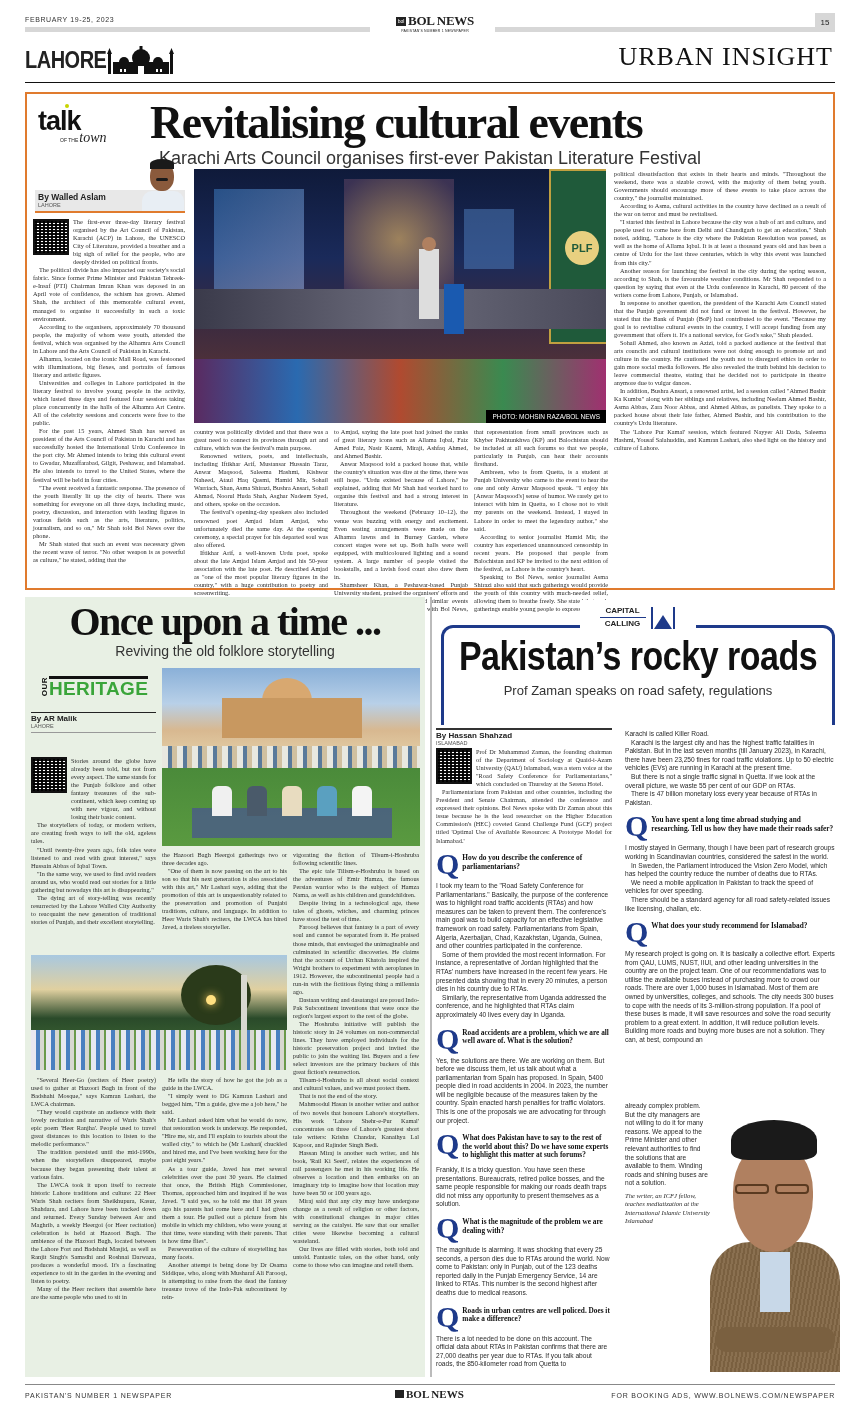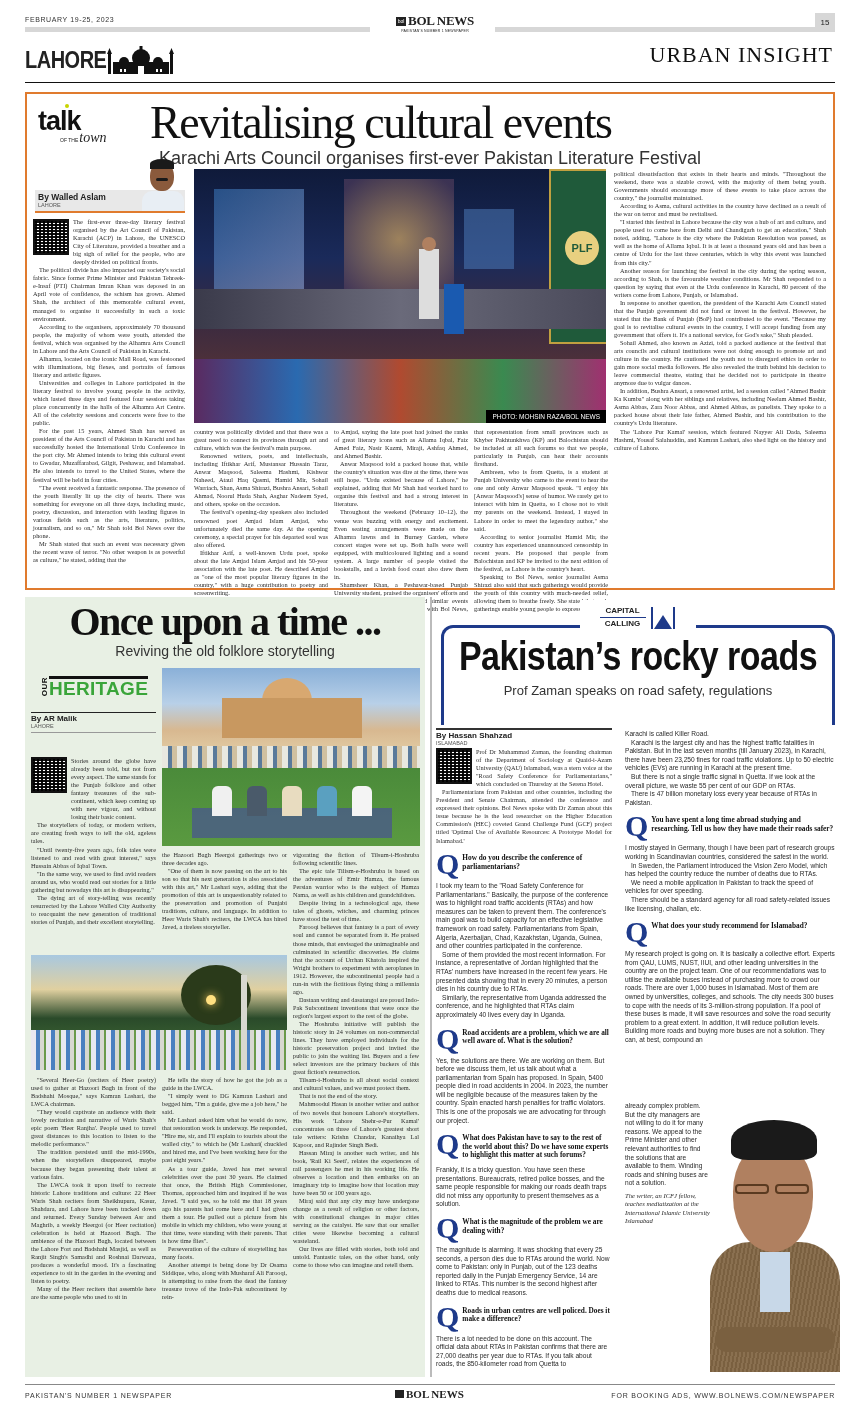--- a/index.html
+++ b/index.html
@@ -53,35 +53,35 @@
     </g>
     <g fill="#fff">
         <rect x="32" y="22" width="6" height="8"></rect>
         <rect x="14" y="25" width="2" height="3"></rect>
         <rect x="18" y="25" width="2" height="3"></rect>
         <rect x="50" y="25" width="2" height="3"></rect>
         <rect x="54" y="25" width="2" height="3"></rect>
       </g>
   </svg>
 </div>
-<div class="abs" style="right:26px;top:42px;font-family:'Liberation Serif',serif;font-size:22px;letter-spacing:1px;color:#111">URBAN INSIGHT</div>
+<div class="abs" style="right:26px;top:42px;font-family:'Liberation Serif',serif;font-size:26px;letter-spacing:1px;color:#111">URBAN INSIGHT</div>
 <div class="abs" style="left:25px;top:82px;width:810px;height:1px;background:#111"></div>
 
 <div class="abs" style="left:25px;top:92px;width:810px;height:498px;border:2px solid #e07b2e"></div>
 
 <div class="abs" style="left:38px;top:108px;line-height:1">
   <div style="font-family:'Liberation Sans',sans-serif;font-size:27px;font-weight:bold;letter-spacing:-1px;color:#111">talk</div>
   <div style="margin-left:22px;margin-top:-4px;display:flex;align-items:baseline;gap:1px">
     <span style="font-family:'Liberation Sans',sans-serif;font-size:5px">OF THE</span>
     <span style="font-family:'Liberation Serif',serif;font-style:italic;font-size:14px">town</span>
   </div>
   <span class="abs" style="left:27px;top:-4px;width:4px;height:4px;background:#c8d400;border-radius:50%"></span>
 </div>
 
-<h1 class="abs" style="left:150px;top:96px;font-family:'Liberation Serif',serif;font-size:46px;font-weight:normal;letter-spacing:-1.5px;color:#111">Revitalising cultural events</h1>
+<h1 class="abs" style="left:150px;top:96px;font-family:'Liberation Serif',serif;font-size:46px;font-weight:bold;letter-spacing:-1.5px;color:#111">Revitalising cultural events</h1>
 <div class="abs" style="left:150px;top:148px;width:560px;text-align:center;font-family:'Liberation Sans',sans-serif;font-size:18px;color:#333">Karachi Arts Council organises first-ever Pakistan Literature Festival</div>
 
 <div class="abs" style="left:35px;top:190px;width:150px;height:23px;background:#e8e8e8;border-bottom:2px solid #e07b2e">
   <div style="padding:2px 3px;font-family:'Liberation Sans',sans-serif;font-weight:bold;font-size:8.5px">By Walled Aslam</div>
   <div style="padding:0 3px;font-family:'Liberation Sans',sans-serif;font-size:5.5px;color:#555;margin-top:-2px">LAHORE</div>
 </div>
 <div class="abs" style="left:140px;top:155px;width:46px;height:56px;overflow:hidden">
   <div style="position:absolute;left:10px;top:6px;width:24px;height:30px;background:#8a5a3c;border-radius:50% 50% 45% 45%"></div>
   <div style="position:absolute;left:10px;top:4px;width:24px;height:10px;background:#1a1a1a;border-radius:50% 50% 0 0"></div>
   <div style="position:absolute;left:16px;top:23px;width:12px;height:3px;background:#1a1a1a;border-radius:2px"></div>

